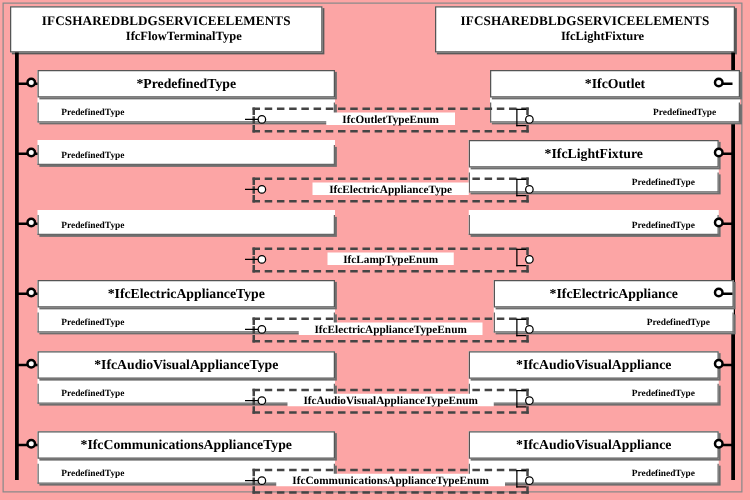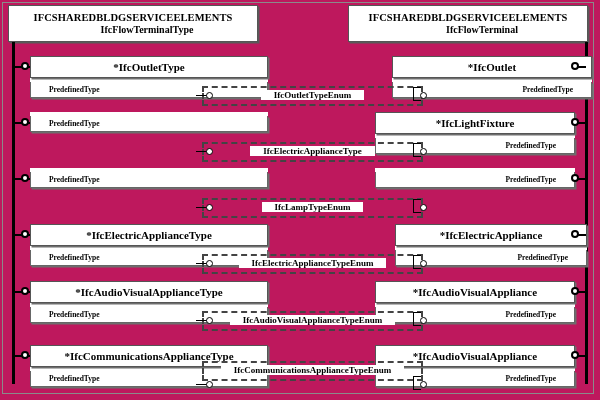--- a/index.html
+++ b/index.html
@@ -5,21 +5,21 @@
 <style>
   html,body{margin:0;padding:0;background:#ffffff;}
   body{
     font-family:"Liberation Serif","DejaVu Serif",serif;
     color:#000;
   }
   #canvas{
     position:relative;
     width:600px;
     height:400px;
-    background:#be185d;
+    background:#fca5a5;
     overflow:hidden;
   }
   
   .outer-frame{
     position:absolute;
     left:2px; top:2px;
     width:592px; height:392px;
     border:1px solid #8a8a8a;
     box-sizing:border-box;
   }
@@ -157,29 +157,29 @@
 
   <div class="outer-frame"></div>
 
   <div class="schema-box" id="schema-left">
     <div class="schema-name">IFCSHAREDBLDGSERVICEELEMENTS</div>
     <div class="schema-entity">IfcFlowTerminalType</div>
   </div>
 
   <div class="schema-box" id="schema-right">
     <div class="schema-name">IFCSHAREDBLDGSERVICEELEMENTS</div>
-    <div class="schema-entity">IfcFlowTerminal</div>
+    <div class="schema-entity">IfcLightFixture</div>
   </div>
 
   <div class="trunk" style="left:12px; top:42px; height:342px;"></div>
   <div class="trunk" style="left:585px; top:42px; height:342px;"></div>
 
   <div id="rows-layer">
       <div class="entity left" style="left:30px; top:56px; width:238px;">
-      <div class="title">*IfcOutletType</div>
+      <div class="title">*PredefinedType</div>
       <div class="attr">PredefinedType</div>
     </div>
       <div class="entity right" style="left:375px; top:56px; width:200px;margin-left:17px;">
       <div class="title">*IfcOutlet</div>
       <div class="attr">PredefinedType</div>
     </div>
       <div class="enum-box" style="left:202px; top:86px; width:221px;">
       <span>IfcOutletTypeEnum</span>
     </div>
       <div class="branch" style="left:13px; top:66px; width:17px;"></div>
@@ -274,21 +274,21 @@
       <div class="stub-h" style="left:413px; top:325px; width:8px;"></div>
       <div class="jcirc" style="left:420px; top:317px;"></div>
       <div class="entity left" style="left:30px; top:345px; width:238px;">
       <div class="title">*IfcCommunicationsApplianceType</div>
       <div class="attr">PredefinedType</div>
     </div>
       <div class="entity right" style="left:375px; top:345px; width:200px;">
       <div class="title">*IfcAudioVisualAppliance</div>
       <div class="attr">PredefinedType</div>
     </div>
-      <div class="enum-box" style="left:202px; top:361px; width:221px;">
+      <div class="enum-box" style="left:202px; top:375px; width:221px;">
       <span>IfcCommunicationsApplianceTypeEnum</span>
     </div>
       <div class="branch" style="left:13px; top:355px; width:17px;"></div>
       <div class="circ" style="left:21px; top:351px;"></div>
       <div class="branch" style="left:575px; top:355px; width:11px;"></div>
       <div class="circ" style="left:571px; top:351px;"></div>
       <div class="stub-h" style="left:196px; top:384px; width:12px;"></div>
       <div class="jcirc" style="left:206px; top:381px;"></div>
       <div class="stub-v" style="left:413px; top:376px; height:14px;"></div>
       <div class="stub-h" style="left:413px; top:376px; width:8px;"></div>

